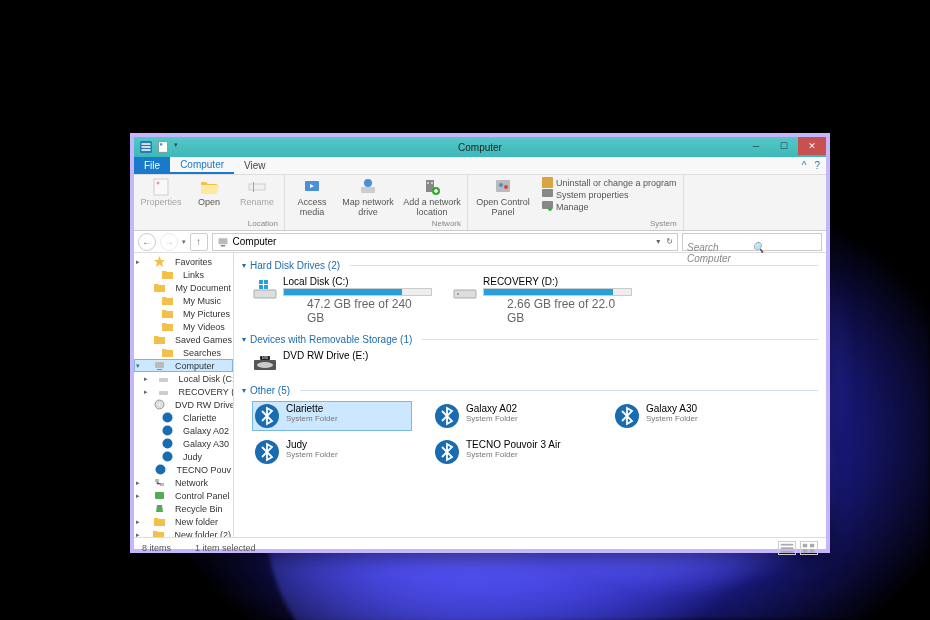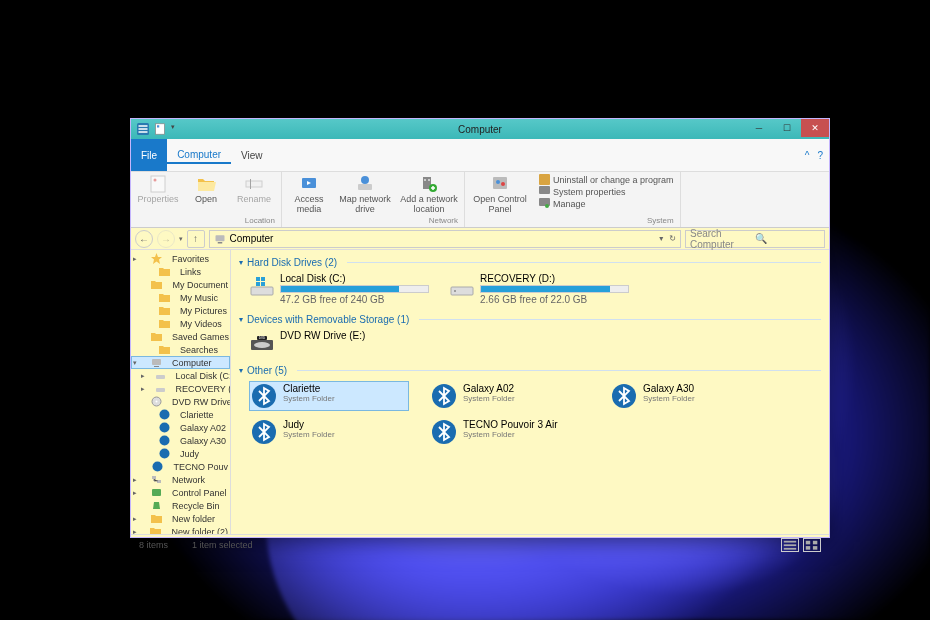--- a/index.html
+++ b/index.html
@@ -20,41 +20,41 @@
   background: radial-gradient(ellipse at 40% 40%, #8a8aff 0%, #5050f0 30%, transparent 60%);
   transform: rotate(-25deg);
 }
 .wallpaper::after {
   width: 500px; height: 350px; left: 400px; top: 280px;
   background: radial-gradient(ellipse at 50% 50%, #a0a0ff 0%, #6060ff 25%, transparent 55%);
   transform: rotate(15deg);
 }
 
 .window {
-  position: absolute; left: 130px; top: 118px;
+  position: absolute; left: 130px; top: 133px;
   width: 700px; height: 420px;
-  background: #fef9c3;
-  border: 1px solid #c4b5fd;
+  background: #ffffff;
+  border: 4px solid #c4b5fd;
   box-shadow: 0 4px 20px rgba(0,0,0,0.5);
 }
 
 .titlebar {
   height: 20px; background: linear-gradient(#56c8c8, #3cb8b8);
   display: flex; align-items: center; position: relative;
   font-size: 10px; color: #222;
 }
 .qat { display: flex; gap: 5px; padding: 0 6px; }
 .qat-icon { width: 12px; height: 12px; }
 .title-text { position: absolute; left: 50%; transform: translateX(-50%); font-size: 10px; }
 .win-controls { position: absolute; right: 0; top: 0; display: flex; }
 .win-btn { width: 28px; height: 18px; display: flex; align-items: center; justify-content: center; font-size: 9px; color: #333; }
 .win-close { background: #c75050; color: #fff; }
 
 .ribbon-tabs {
-  height: 33px; background: #f8f8f8; border-bottom: 1px solid #ddd;
+  height: 18px; background: #f8f8f8; border-bottom: 1px solid #ddd;
   display: flex; align-items: center; font-size: 10px; position: relative;
 }
 .file-tab { background: #1979ca; color: #fff; padding: 2px 10px; height: 100%; display: flex; align-items: center; }
 .tab { padding: 2px 10px; color: #444; cursor: pointer; }
 .tab.active { color: #1979ca; border-bottom: 2px solid #1979ca; }
 .help-icons { position: absolute; right: 6px; display: flex; gap: 8px; color: #1979ca; font-size: 10px; }
 
 .ribbon {
   height: 56px; background: #f4f4f4; border-bottom: 1px solid #ccc;
   display: flex; font-size: 9px; color: #555;
@@ -69,21 +69,21 @@
 .system-list { display: flex; flex-direction: column; gap: 1px; font-size: 9px; padding-left: 4px; }
 .system-list div { display: flex; align-items: center; gap: 3px; cursor: pointer; }
 
 .navbar {
   height: 22px; border-bottom: 1px solid #ddd; display: flex; align-items: center;
   padding: 0 4px; gap: 4px; font-size: 10px;
 }
 .nav-btn { width: 18px; height: 18px; border: 1px solid #ccc; border-radius: 2px; display: flex; align-items: center; justify-content: center; color: #666; cursor: pointer; }
 .nav-btn.round { border-radius: 50%; }
 .address { flex: 1; border: 1px solid #ccc; height: 18px; display: flex; align-items: center; padding: 0 4px; gap: 4px; }
-.search { width: 140px; border: 1px solid #ccc; height: 18px; display: flex; align-items: center; padding: 0 4px; color: #888; position: relative; }
+.search { width: 140px; border: 1px solid #ccc; height: 18px; display: flex; align-items: flex-start; padding: 8px 4px; color: #888; position: relative; font-style: italic; }
 .search span { flex: 1; }
 
 .body { display: flex; height: 284px; }
 .tree {
   width: 100px; border-right: 1px solid #ddd; overflow: hidden;
   font-size: 9px; color: #333; padding: 2px 0;
 }
 .tree-item { display: flex; align-items: center; padding: 1px 2px; gap: 10px; white-space: nowrap; cursor: pointer; }
 .tree-item.sel { background: #cce8ff; border: 1px solid #7ab8e0; padding: 0 1px; }
 .tree-arrow { width: 8px; font-size: 7px; color: #666; }
@@ -95,21 +95,21 @@
 .group-header .arrow { font-size: 8px; }
 .group-header .line { flex: 1; height: 1px; background: #d0e0f0; margin-left: 6px; }
 
 .drives { display: flex; gap: 20px; flex-wrap: wrap; padding: 2px 0 6px 10px; }
 .drive { display: flex; gap: 5px; width: 180px; cursor: pointer; }
 .drive-icon { width: 26px; height: 26px; }
 .drive-info { flex: 1; }
 .drive-name { font-size: 10px; }
 .drive-bar { height: 8px; background: #eee; border: 1px solid #ccc; margin: 1px 0; position: relative; }
 .drive-fill { height: 100%; background: #26a0da; }
-.drive-free { font-size: 10px; color: #666; }
+.drive-free { font-size: 12px; color: #666; margin-left: 24px; }
 
 .others { display: flex; flex-wrap: wrap; gap: 6px 20px; padding: 2px 0 0 10px; }
 .other-item { display: flex; gap: 6px; width: 160px; padding: 2px; cursor: pointer; }
 .other-item.sel { background: #cce8ff; border: 1px solid #7ab8e0; padding: 1px; }
 .bt-icon { width: 26px; height: 26px; }
 .other-name { font-size: 10px; }
 .other-type { font-size: 8px; color: #777; }
 
 .statusbar {
   height: 20px; border-top: 1px solid #ddd; display: flex; align-items: center;

